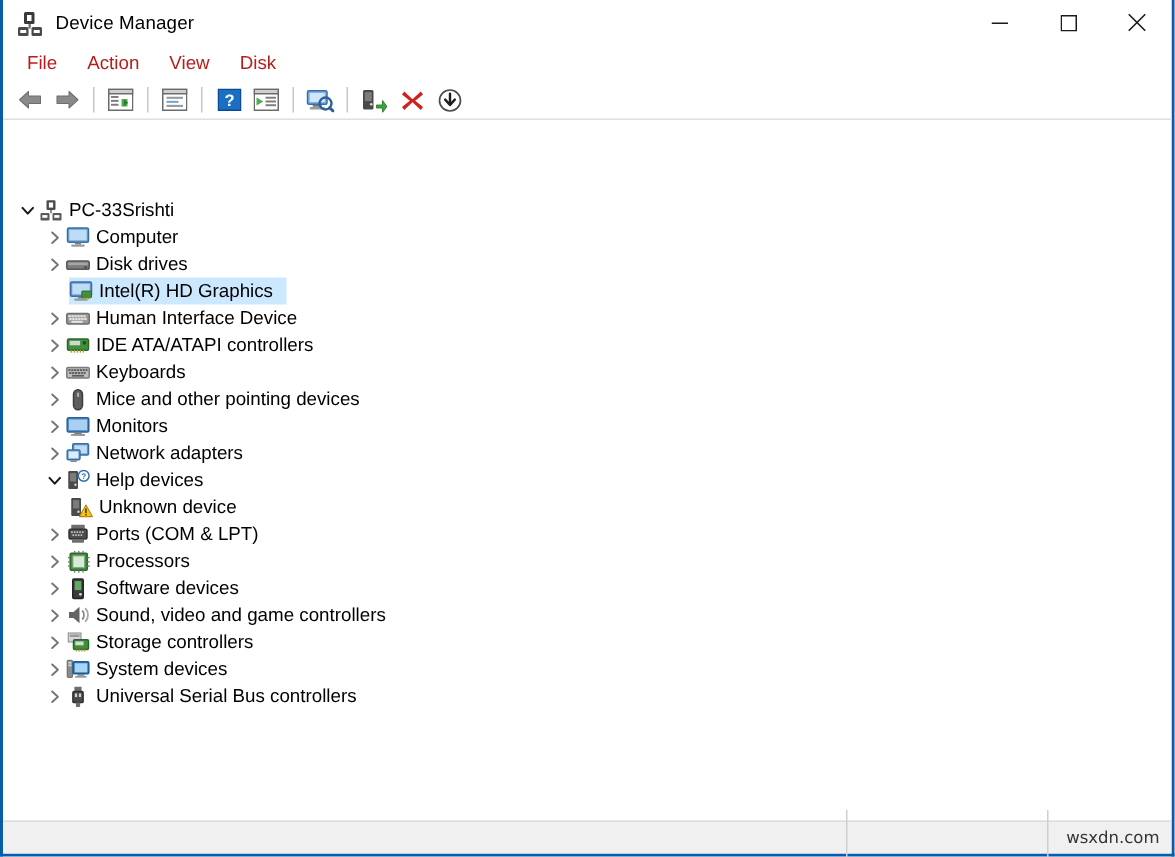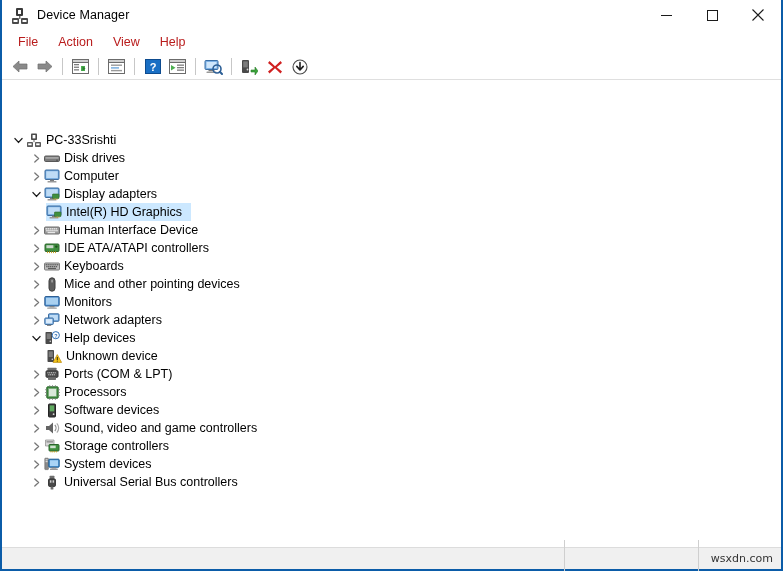--- a/index.html
+++ b/index.html
@@ -238,21 +238,21 @@
           <path d="M0.5 0.5 L11.5 11.5 M11.5 0.5 L0.5 11.5" stroke="#1b1b1b" stroke-width="1.1" fill="none"></path>
         </svg>
       </button>
     </div>
   </div>
 
   <div id="menubar">
     <div class="menuitem">File</div>
     <div class="menuitem">Action</div>
     <div class="menuitem">View</div>
-    <div class="menuitem">Help</div>
+    <div class="menuitem">Disk</div>
   </div>
 
   <div id="toolbar">
 
     <div class="tbtn" title="Back">
       <svg width="18" height="15" viewBox="0 0 18 15">
         <path d="M8 2 L8 5 L16 5 L16 10 L8 10 L8 13 L2 7.5 Z" fill="#8a8a8a" stroke="#6f6f6f" stroke-width="0.7" stroke-linejoin="round"></path>
       </svg>
     </div>
 
@@ -370,66 +370,46 @@
     </div>
 
 
     <div class="row lvl1">
       <span class="chev">
         <svg width="9" height="9" viewBox="0 0 9 9">
             <path d="M2.8 1 L6.6 4.5 L2.8 8" fill="none" stroke="#767676" stroke-width="1.3" stroke-linecap="round" stroke-linejoin="round"></path>
           </svg>
       </span>
       <span class="rowicon">
-        <svg width="16" height="12" viewBox="0 0 16 12">
-          <rect x="0.5" y="4" width="15" height="5.5" rx="1.2" fill="#7b7b7b" stroke="#585858"></rect>
-          <rect x="1.5" y="5" width="13" height="1.8" fill="#a6a6a6"></rect>
-          <circle cx="13" cy="8.2" r="0.8" fill="#4a4a4a"></circle>
-        </svg>
-      </span>
-      <span class="rowlabel">Disk drives</span>
-    </div>
-
-    <div class="row lvl1">
-      <span class="chev">
-        <svg width="9" height="9" viewBox="0 0 9 9">
-            <path d="M2.8 1 L6.6 4.5 L2.8 8" fill="none" stroke="#767676" stroke-width="1.3" stroke-linecap="round" stroke-linejoin="round"></path>
-          </svg>
-      </span>
-      <span class="rowicon">
         <svg width="16" height="14" viewBox="0 0 16 14">
           <rect x="1" y="1" width="14" height="9.5" rx="1" fill="#6ba4dd" stroke="#3d6c9e"></rect>
           <rect x="2.2" y="2.2" width="11.6" height="7" fill="#bfdcf6"></rect>
           <rect x="6" y="10.6" width="4" height="1.4" fill="#7d7d7d"></rect>
           <rect x="3.5" y="12" width="9" height="1.5" rx="0.6" fill="#9a9a9a"></rect>
         </svg>
       </span>
       <span class="rowlabel">Computer</span>
     </div>
 
     <div class="row lvl1">
       <span class="chev">
         <svg width="9" height="9" viewBox="0 0 9 9">
-            <path d="M1 2.6 L4.5 6.4 L8 2.6" fill="none" stroke="#1a1a1a" stroke-width="1.4" stroke-linecap="round" stroke-linejoin="round"></path>
-          </svg>
-      </span>
-      <span class="rowicon">
-        <svg width="16" height="14" viewBox="0 0 16 14">
-          <rect x="1" y="1" width="14" height="9.5" rx="1" fill="#6ba4dd" stroke="#3d6c9e"></rect>
-          <rect x="2.2" y="2.2" width="11.6" height="7" fill="#bfdcf6"></rect>
-          <rect x="6" y="10.6" width="4" height="1.4" fill="#7d7d7d"></rect>
-          <rect x="3.5" y="12" width="9" height="1.5" rx="0.6" fill="#9a9a9a"></rect>
-          <rect x="8.5" y="7" width="6.5" height="4.5" rx="0.5" fill="#3f8f3f" stroke="#2c662c" stroke-width="0.6"></rect>
-          <rect x="9.4" y="11.5" width="0.9" height="1.2" fill="#c9a227"></rect>
-          <rect x="11" y="11.5" width="0.9" height="1.2" fill="#c9a227"></rect>
-          <rect x="12.6" y="11.5" width="0.9" height="1.2" fill="#c9a227"></rect>
-        </svg>
-      </span>
-      <span class="rowlabel">Display adapters</span>
-    </div>
+            <path d="M2.8 1 L6.6 4.5 L2.8 8" fill="none" stroke="#767676" stroke-width="1.3" stroke-linecap="round" stroke-linejoin="round"></path>
+          </svg>
+      </span>
+      <span class="rowicon">
+        <svg width="16" height="12" viewBox="0 0 16 12">
+          <rect x="0.5" y="4" width="15" height="5.5" rx="1.2" fill="#7b7b7b" stroke="#585858"></rect>
+          <rect x="1.5" y="5" width="13" height="1.8" fill="#a6a6a6"></rect>
+          <circle cx="13" cy="8.2" r="0.8" fill="#4a4a4a"></circle>
+        </svg>
+      </span>
+      <span class="rowlabel">Disk drives</span>
+    </div>
+
 
     <div class="row lvl2 selected">
       <span class="sel-wrap">
         <span class="rowicon">
           <svg width="16" height="14" viewBox="0 0 16 14">
             <rect x="1" y="1" width="14" height="9.5" rx="1" fill="#6ba4dd" stroke="#3d6c9e"></rect>
             <rect x="2.2" y="2.2" width="11.6" height="7" fill="#bfdcf6"></rect>
             <rect x="6" y="10.6" width="4" height="1.4" fill="#7d7d7d"></rect>
             <rect x="3.5" y="12" width="9" height="1.5" rx="0.6" fill="#9a9a9a"></rect>
             <rect x="8.5" y="7" width="6.5" height="4.5" rx="0.5" fill="#3f8f3f" stroke="#2c662c" stroke-width="0.6"></rect>

